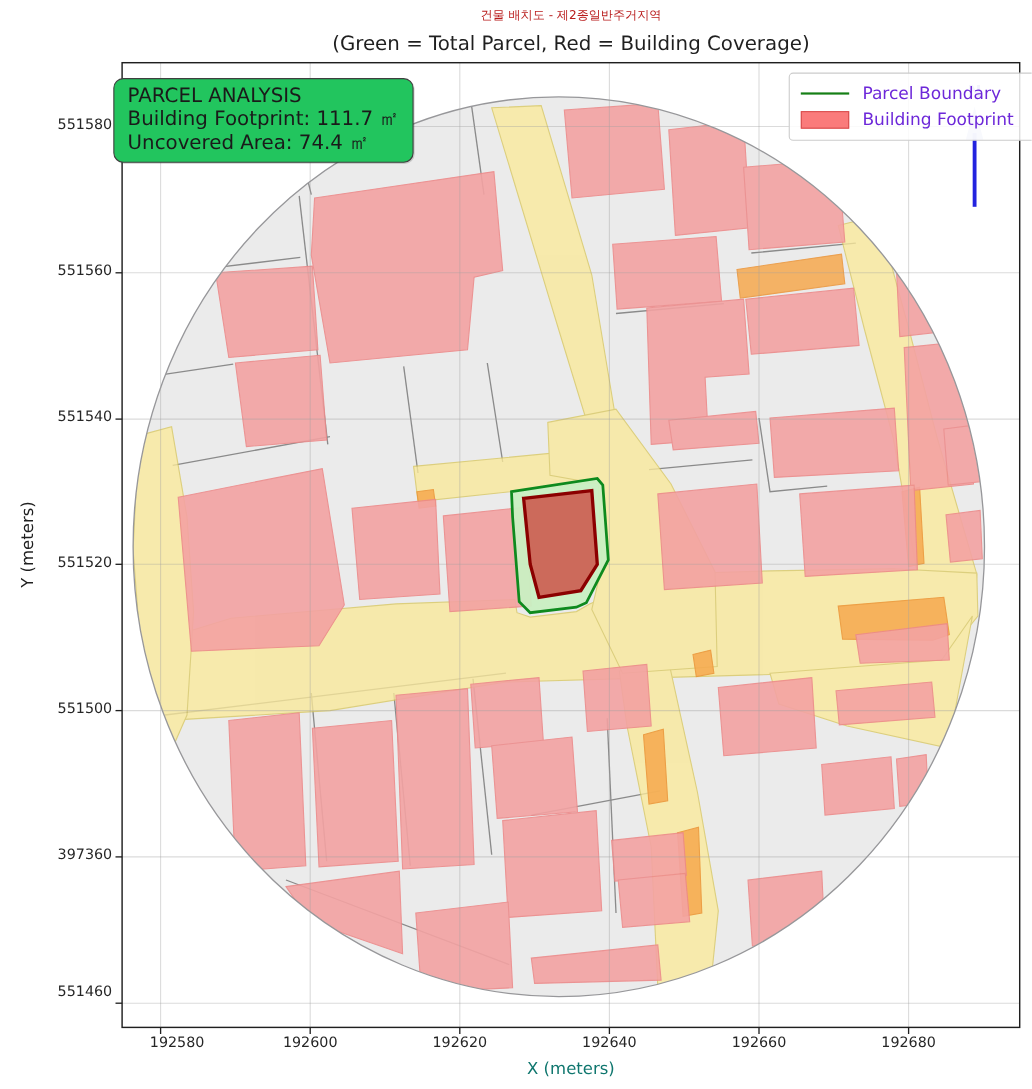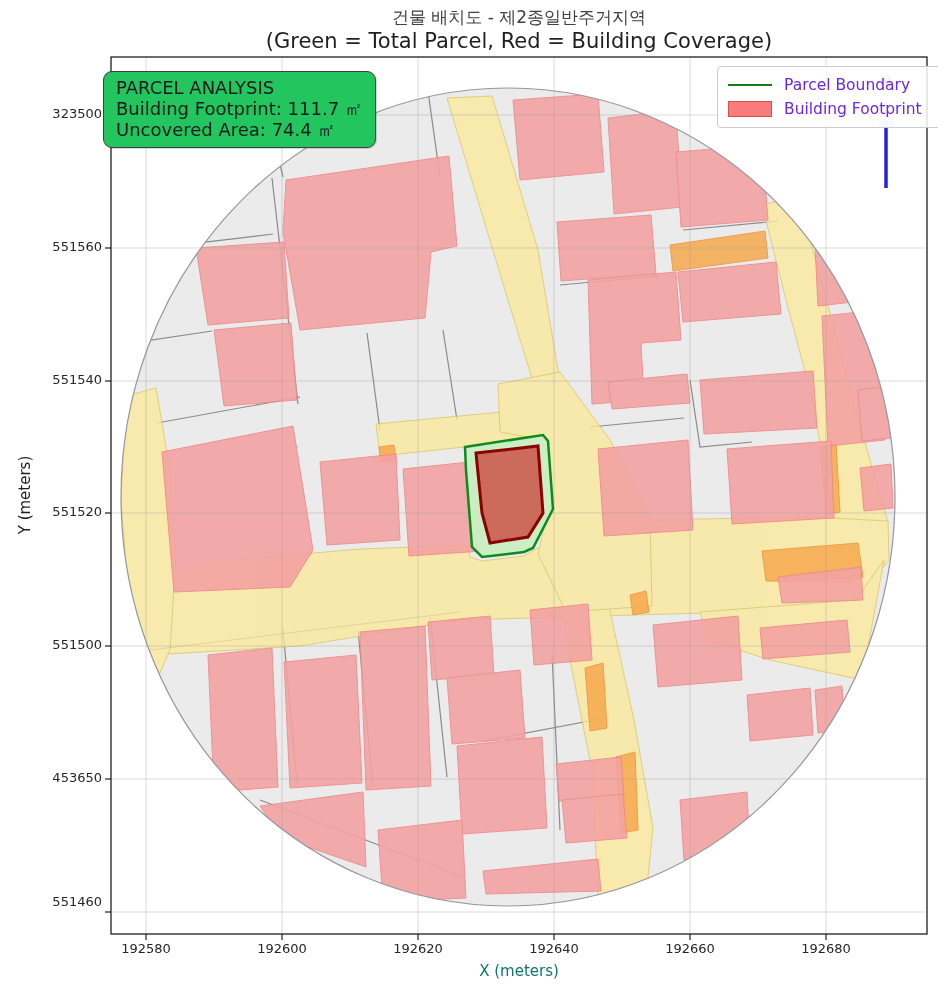--- a/index.html
+++ b/index.html
@@ -1,20 +1,20 @@
 <!DOCTYPE html>
 <html><head>
 <meta charset="utf-8">
 <style>
   html,body{margin:0;padding:0;background:#ffffff;}
   .figure{position:relative;width:938px;height:990px;background:#ffffff;
           font-family:"DejaVu Sans","Liberation Sans",sans-serif;color:#1f1f1f;overflow:hidden;}
   .abs{position:absolute;}
-  .title1{left:111px;top:6px;width:816px;text-align:center;font-size:17px;color:#404040;}
-  .title2{left:111px;top:29px;width:816px;text-align:center;font-size:21px;color:#1f1f1f;}
+  .title1{left:111px;top:6px;width:816px;text-align:center;font-size:11px;color:#b91c1c;}
+  .title2{left:111px;top:29px;width:816px;text-align:center;font-size:18px;color:#1f1f1f;}
   .map-svg{left:0;top:0;width:938px;height:990px;}
   .roads-group{opacity:.78;}
   .road{fill:#FAE99A;stroke:#D8C75F;stroke-width:1;}
   .orange-group{opacity:.85;}
   .orange{fill:#F6A94E;stroke:#EB9335;stroke-width:1;}
   .bld-group{opacity:.9;}
   .bld{fill:#F3A2A2;stroke:#EC8A8A;stroke-width:1;}
   .pline{stroke:#8a8a8a;stroke-width:1.2;fill:none;}
   .subject-parcel{fill:#C9EFC2;fill-opacity:.95;stroke:#0E8A1E;stroke-width:2.5;}
   .subject-building{fill:#CC5B50;fill-opacity:.9;stroke:#8B0000;stroke-width:3;}
@@ -190,31 +190,31 @@
       <span class="legend-label">Building Footprint</span>
     </div>
   </div>
 
   <div class="abs infobox">
     <div>PARCEL ANALYSIS</div>
     <div>Building Footprint: 111.7 ㎡</div>
     <div>Uncovered Area: 74.4 ㎡</div>
   </div>
 
-  <div class="abs xtick" style="left:101px;">192580</div>
+  <div class="abs xtick" style="left:116px;">192580</div>
   <div class="abs xtick" style="left:237px;">192600</div>
   <div class="abs xtick" style="left:373px;">192620</div>
   <div class="abs xtick" style="left:509px;">192640</div>
   <div class="abs xtick" style="left:645px;">192660</div>
   <div class="abs xtick" style="left:781px;">192680</div>
 
-  <div class="abs ytick" style="top:106px;">323500</div>
+  <div class="abs ytick" style="top:106px;">551580</div>
   <div class="abs ytick" style="top:239px;">551560</div>
   <div class="abs ytick" style="top:372px;">551540</div>
   <div class="abs ytick" style="top:504px;">551520</div>
   <div class="abs ytick" style="top:637px;">551500</div>
-  <div class="abs ytick" style="top:770px;">453650</div>
+  <div class="abs ytick" style="top:770px;">397360</div>
   <div class="abs ytick" style="top:894px;">551460</div>
 
   <div class="abs xlabel">X (meters)</div>
   <div class="abs ylabel">Y (meters)</div>
 
 </div>
 
 </body></html>

